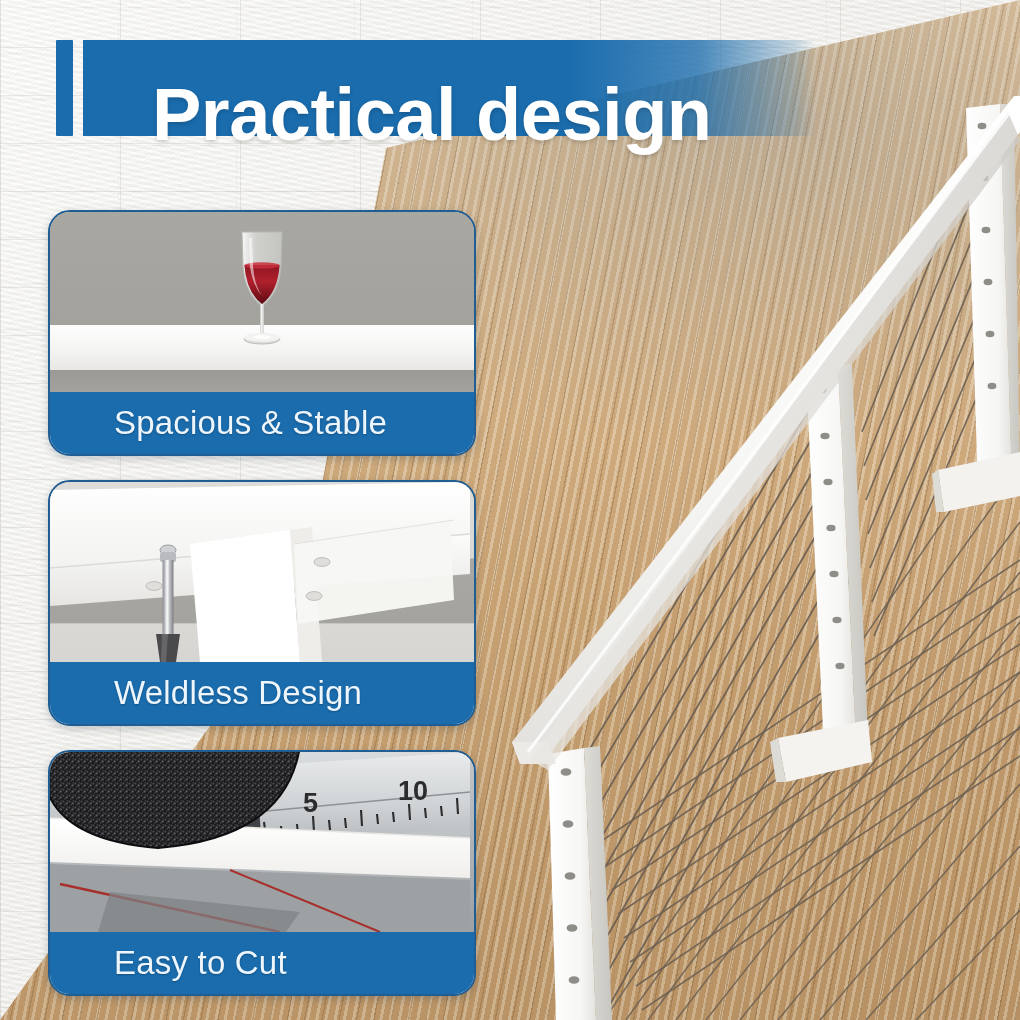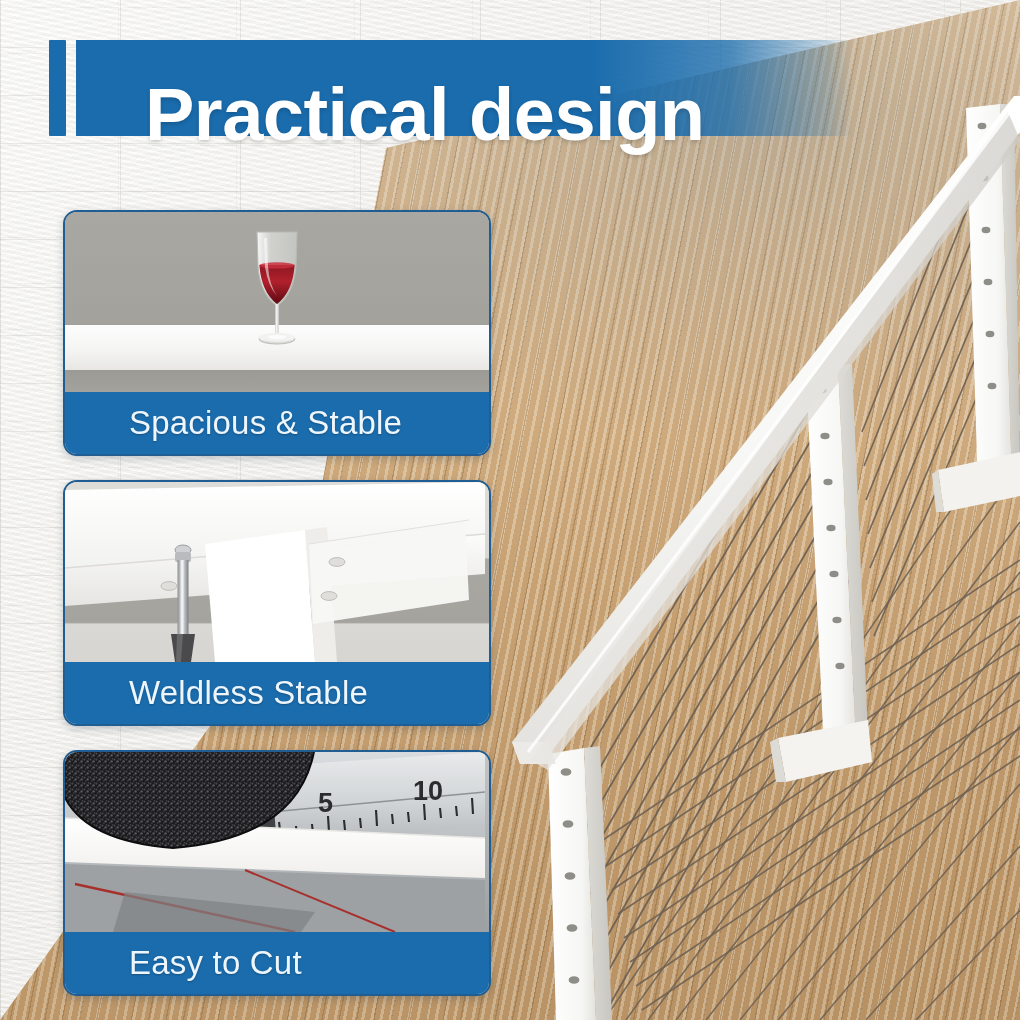--- a/index.html
+++ b/index.html
@@ -51,43 +51,42 @@
     clip-path:polygon(386px 148px, 1020px 0px, 1020px 1020px, 0px 1020px, 300px 600px);
     background:
       radial-gradient(900px 520px at 760px 120px, rgba(120,132,140,.30) 0%, rgba(120,132,140,0) 62%),
       linear-gradient(200deg, rgba(255,255,255,.16) 0%, rgba(0,0,0,.04) 55%, rgba(90,66,38,.10) 100%);
   }
 
   
   .railing{position:absolute;inset:0;}
 
   
-  .banner-wrap{position:absolute;left:49px;top:40px;height:96px;width:760px;padding-left:44px;}
+  .banner-wrap{position:absolute;left:56px;top:40px;height:96px;width:760px;}
   .banner-tick{
     position:absolute;left:0;top:0;width:17px;height:96px;
     background:#1a6cad;border-radius:1px;
   }
   .banner-bar{
     position:absolute;left:27px;top:0;right:0;height:96px;
     background:linear-gradient(90deg,#1a6cad 0%,#1a6cad 66%,rgba(26,108,173,.78) 84%,rgba(26,108,173,.22) 97%,rgba(26,108,173,0) 100%);
   }
   .banner-title{
     position:absolute;left:96px;top:38px;
     font-size:74px;line-height:74px;font-weight:bold;color:#ffffff;
     letter-spacing:-0.5px;white-space:nowrap;
     text-shadow:0 2px 4px rgba(0,0,0,.18);
   }
 
   
   .card{
     position:absolute;left:48px;width:424px;
-    border:2px solid #1f5d92;border-radius:14px;overflow:hidden;
+    border:2px solid #1f5d92;border-radius:22px;overflow:hidden;
     box-shadow:0 3px 9px rgba(20,40,60,.22);
     background:#e5e5e5;
-    margin-left:15px;
   }
   .card-media{position:relative;width:100%;height:180px;overflow:hidden;background:#a3a29d;}
   .card-label{
     height:62px;background:#1a6cad;
     display:flex;align-items:center;padding-left:64px;
     font-size:33px;font-weight:500;color:#eef6fd;letter-spacing:.2px;
     text-shadow:0 1px 2px rgba(0,0,0,.25);
   }
   #card-1{top:210px;}
   #card-2{top:480px;}
@@ -324,21 +323,21 @@
         <g>
           <ellipse cx="118" cy="68" rx="8" ry="5" fill="#cfd1d4" stroke="#9c9ea2" stroke-width="1"></ellipse>
           <rect x="110" y="70" width="16" height="10" rx="2" fill="#b9bbbe"></rect>
           <rect x="112.5" y="78" width="11" height="76" fill="url(#steel)"></rect>
           <rect x="115.5" y="78" width="3" height="76" fill="#ffffff" opacity=".55"></rect>
           <path d="M106 152 L130 152 L126 180 L110 180 Z" fill="#4a4a4c"></path>
           <path d="M112 152 L118 152 L116 180 L111 180 Z" fill="#6d6d70" opacity=".8"></path>
         </g>
       </svg>
     </div>
-    <div class="card-label">Weldless Stable</div>
+    <div class="card-label">Weldless Design</div>
   </div>
 
   <div class="card" id="card-3">
     <div class="card-media">
       <div class="m3-bg"></div>
       <svg width="420" height="180" viewBox="0 0 420 180" style="position:absolute;left:0;top:0;">
         <defs>
           <linearGradient id="sawTable" x1="0" y1="0" x2="0" y2="1">
             <stop offset="0%" stop-color="#d9dcde"></stop>
             <stop offset="45%" stop-color="#bfc3c6"></stop>

